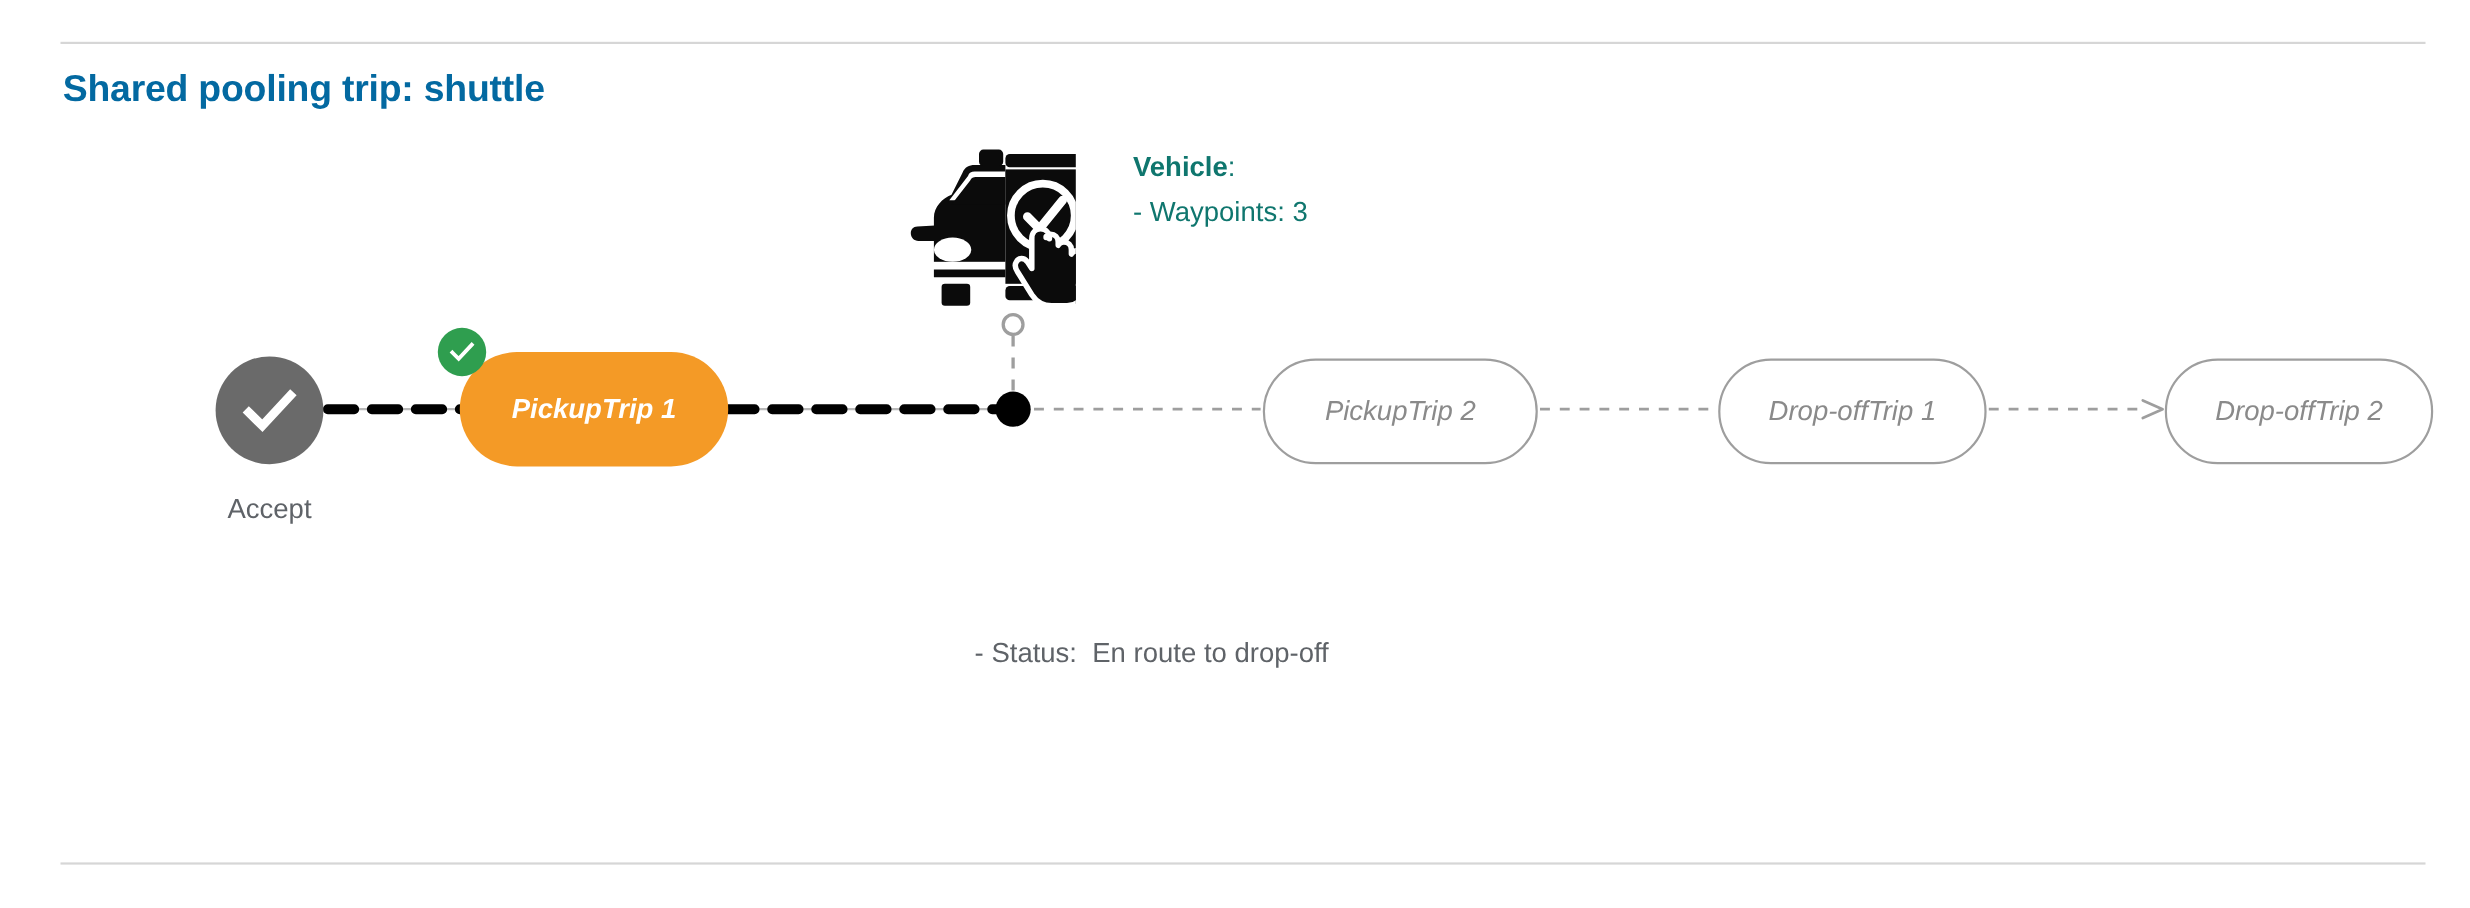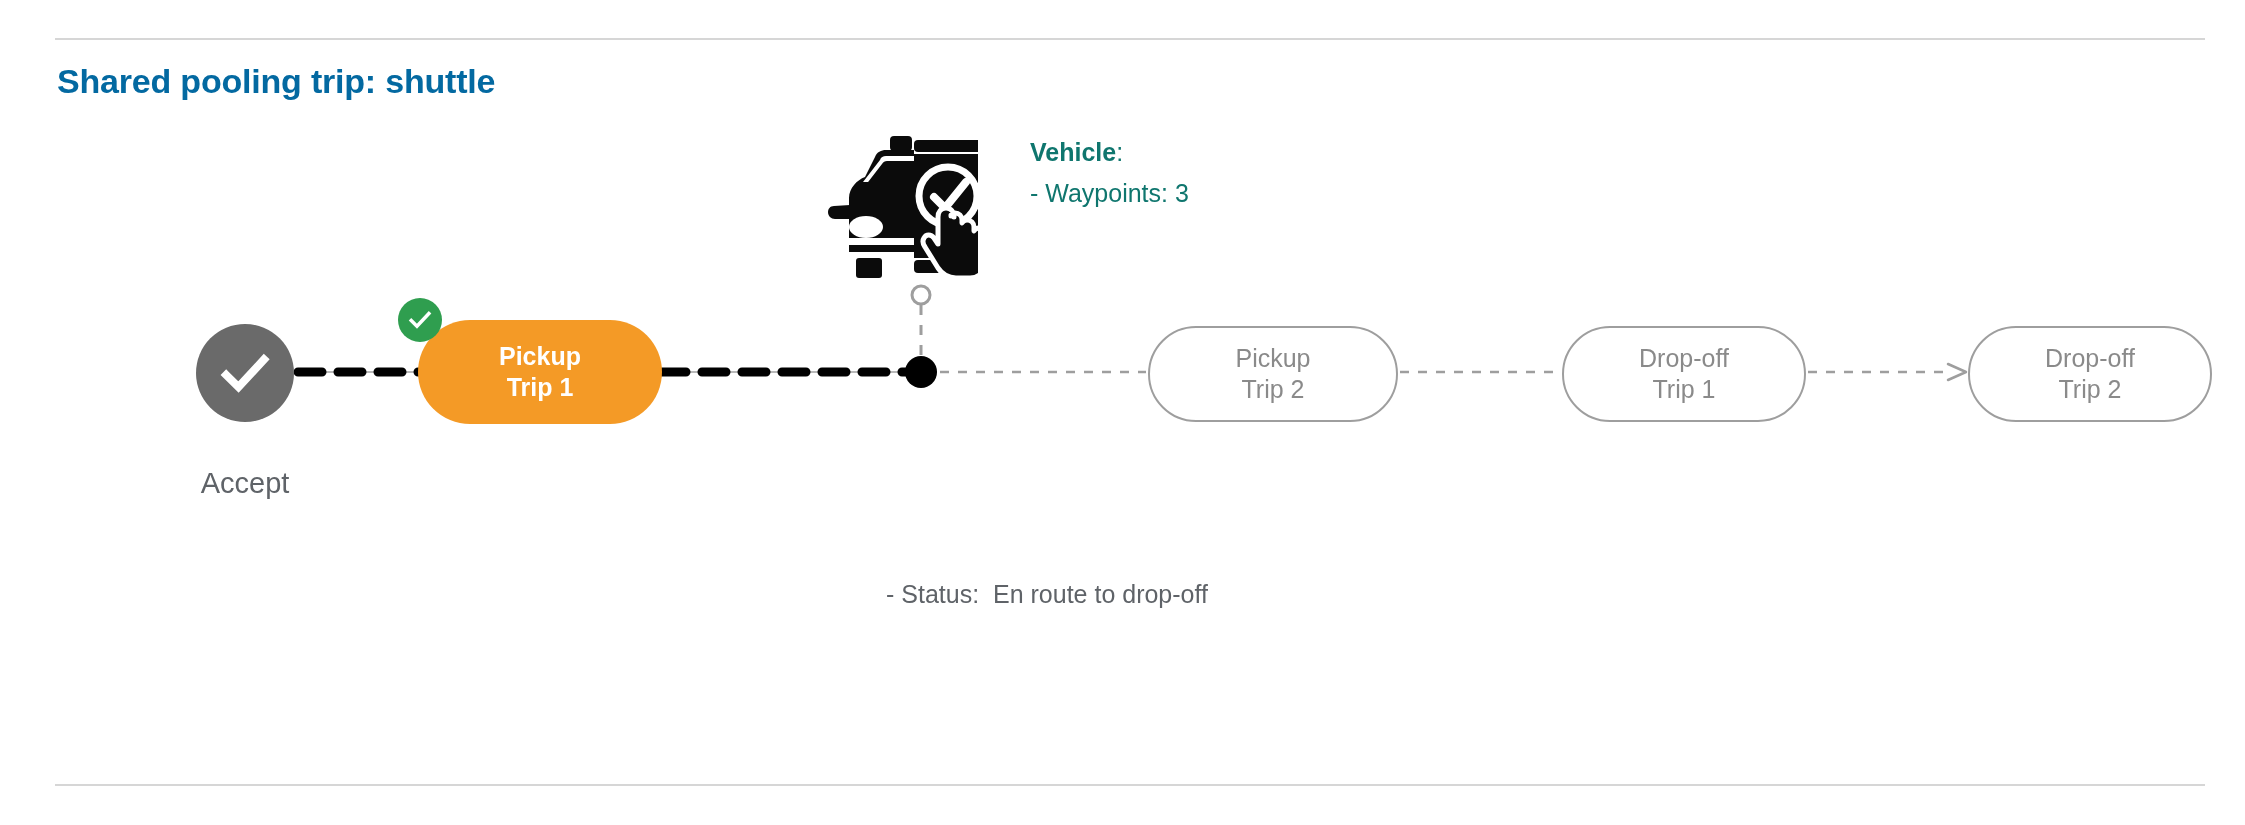--- a/index.html
+++ b/index.html
@@ -62,37 +62,37 @@
     justify-content: center;
   }
   .accept-node svg { width: 60px; height: 60px; display: block; }
 
   .accept-label {
     position: absolute;
     left: 125px;
     top: 443px;
     width: 240px;
     text-align: center;
-    font-size: 29px;
+    font-size: 25px;
     line-height: 41px;
     color: #5f6368;
-    margin-top: 20px;
   }
 
   
   .pill {
     position: absolute;
     border-radius: 70px;
     display: flex;
-    flex-direction: column;
+    flex-direction: row;
     align-items: center;
     justify-content: center;
     font-size: 25px;
     line-height: 31px;
     text-align: center;
+    font-style: italic;
   }
   .pill.active {
     background: #f49a26;
     color: #ffffff;
     font-weight: bold;
     border: none;
   }
   .pill.pending {
     background: #ffffff;
     color: #8a8a8a;

